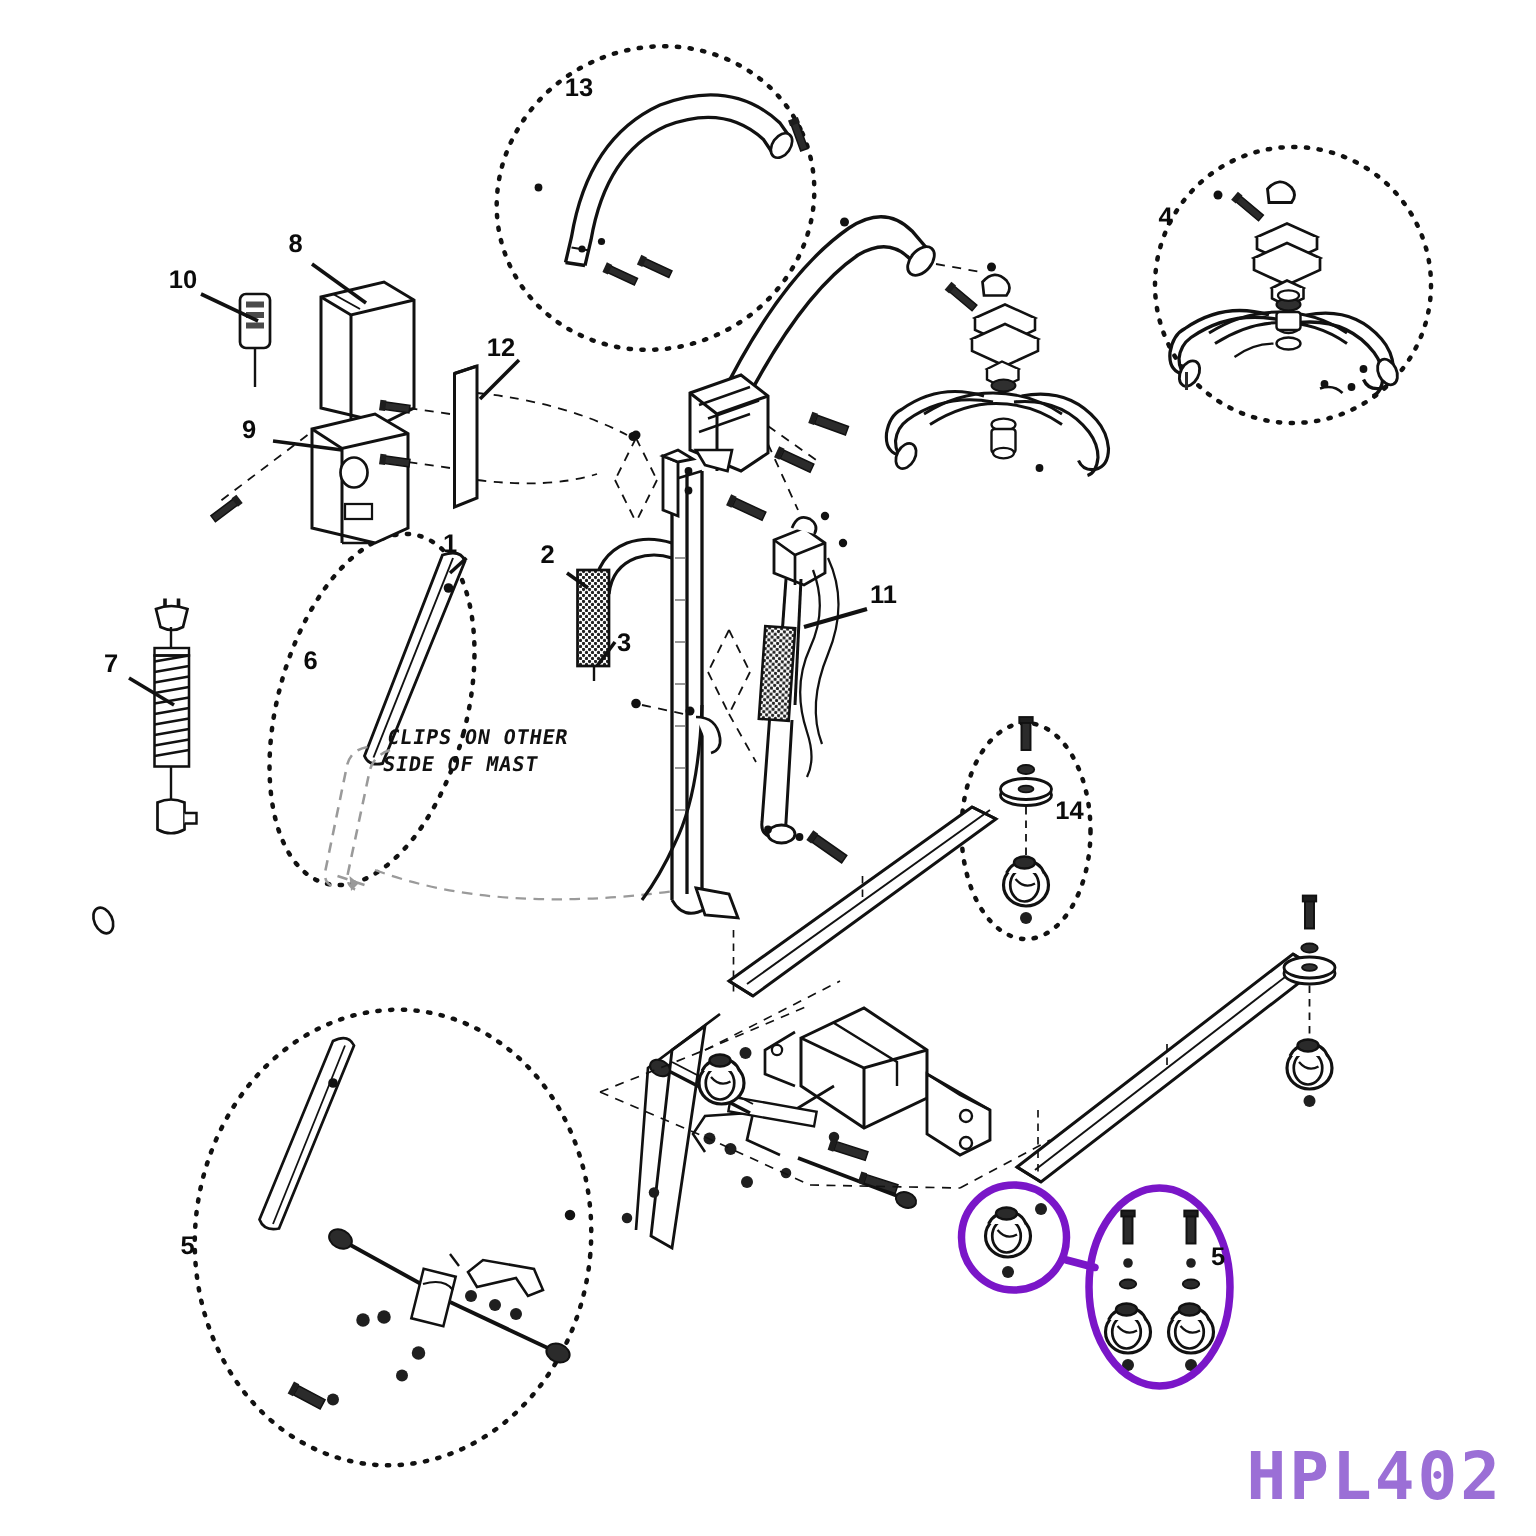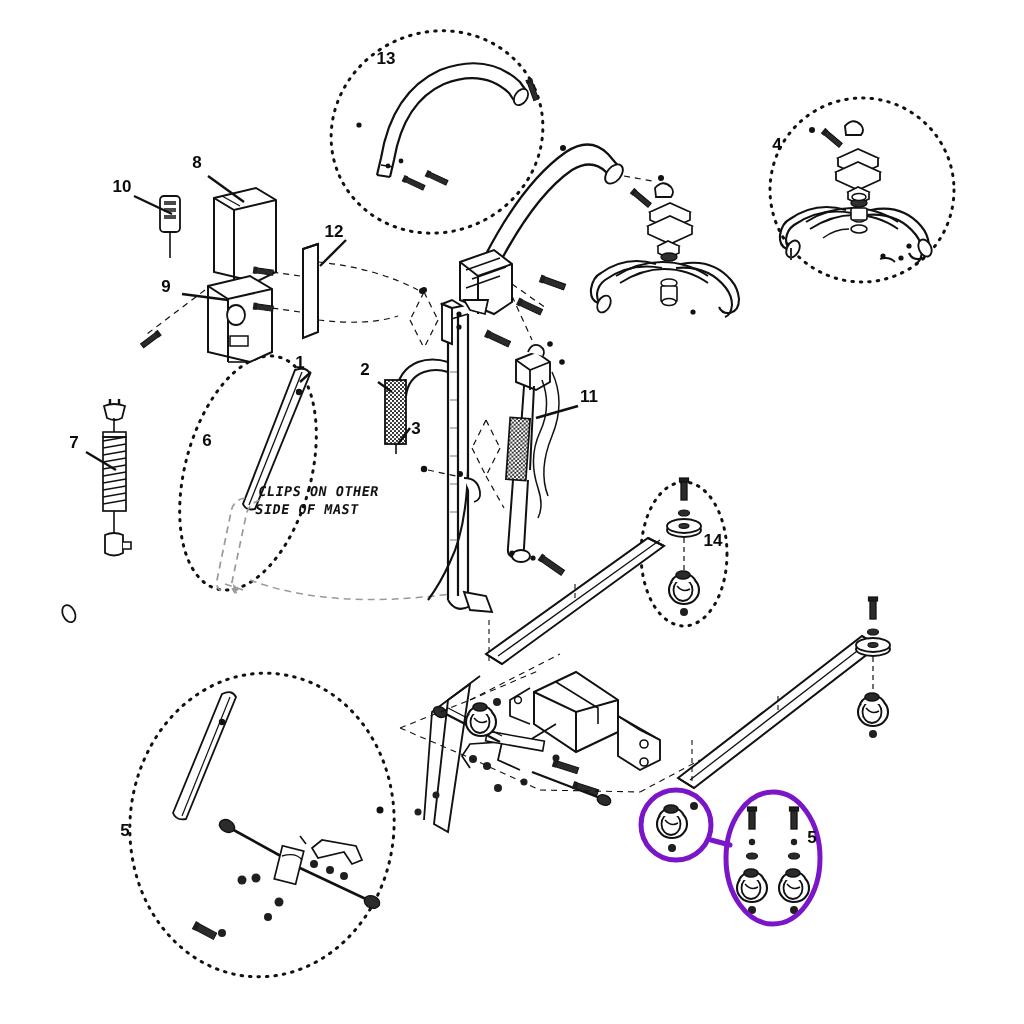--- a/index.html
+++ b/index.html
@@ -478,13 +478,14 @@
       <text x="386" y="64" text-anchor="middle">13</text>
       <text x="713" y="546" text-anchor="middle">14</text>
     </g>
 
     <g font-family="DejaVu Sans Mono, Liberation Mono, monospace" font-size="13.5" font-weight="700" fill="#111" letter-spacing="0.5">
       <text x="336" y="496" transform="skewX(-9)">CLIPS ON OTHER</text>
       <text x="336" y="514" transform="skewX(-9)">SIDE OF MAST</text>
     </g>
   </svg>
 
+  <div class="wm">HPL402</div>
 </div>
 
 </body></html>

